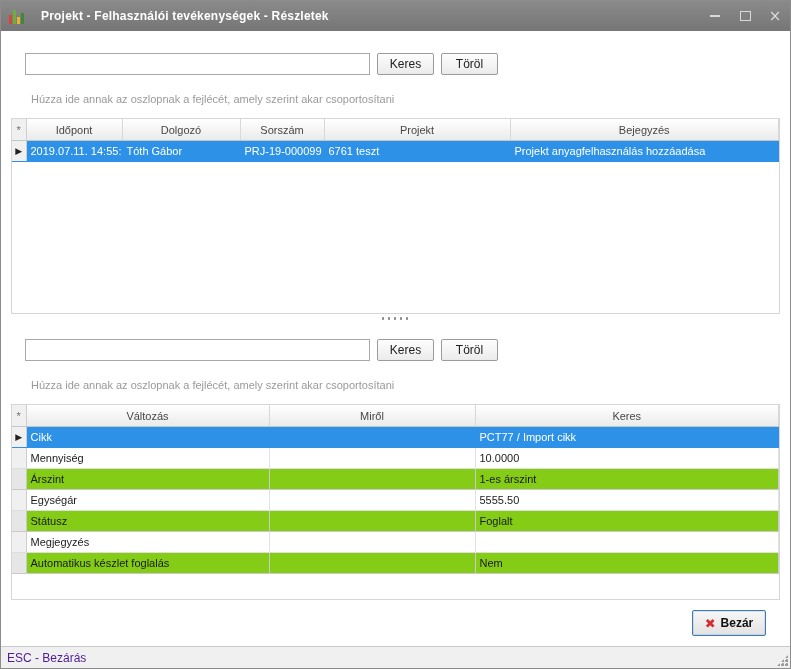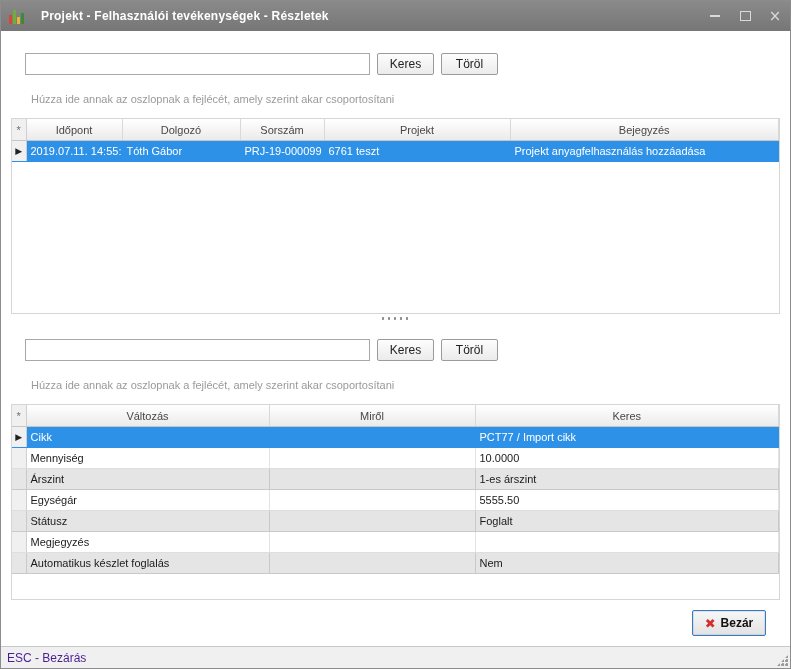--- a/index.html
+++ b/index.html
@@ -49,21 +49,21 @@
     border-right:1px solid #d9d9d9;border-bottom:1px solid #c6c6c6;
     font-weight:normal;text-align:center;padding:1px 4px;color:#474747;
     white-space:nowrap;overflow:hidden;}
   td{height:18px;padding:1px 4px;border-right:1px solid #e3e3e3;border-bottom:1px solid #dedede;
     white-space:nowrap;overflow:hidden;}
   th.ind,td.ind{background:#f0f0f0;border-right:1px solid #cfcfcf;text-align:center;padding:1px 0;
     color:#6f6f6f;}
   td.ind{font-size:9px;color:#222;font-family:"DejaVu Sans",sans-serif;}
   tr.sel td{background:#2e91e8;color:#fff;border-right-color:#2e91e8;border-bottom-color:#2e91e8;}
   tr.sel td.ind{background:#f0f0f0;color:#222;border-right-color:#cfcfcf;}
-  tr.alt td{background:#e5e5e5;border-right-color:#c9c9c9;border-bottom-color:#c9c9c9;}
+  tr.alt td{background:#84cc16;border-right-color:#c9c9c9;border-bottom-color:#c9c9c9;}
   tr.alt td.ind{background:#e6e6e6;}
   
   .splitter{flex:0 0 9px;height:9px;display:flex;align-items:center;justify-content:center;cursor:row-resize;}
   .splitter-dots{width:30px;height:5px;
     background:radial-gradient(circle at 2px 2.5px,#8f8f8f 1.1px,transparent 1.3px);
     background-size:6px 5px;background-repeat:repeat-x;}
   
   .footer{flex:0 0 46px;display:flex;align-items:center;justify-content:flex-end;padding-right:14px;}
   .bezar-btn{height:26px;min-width:74px;box-sizing:border-box;border:1px solid #3d7ab5;border-radius:2px;
     background:linear-gradient(#f7f7f7,#e2e2e2);display:flex;align-items:center;justify-content:center;

